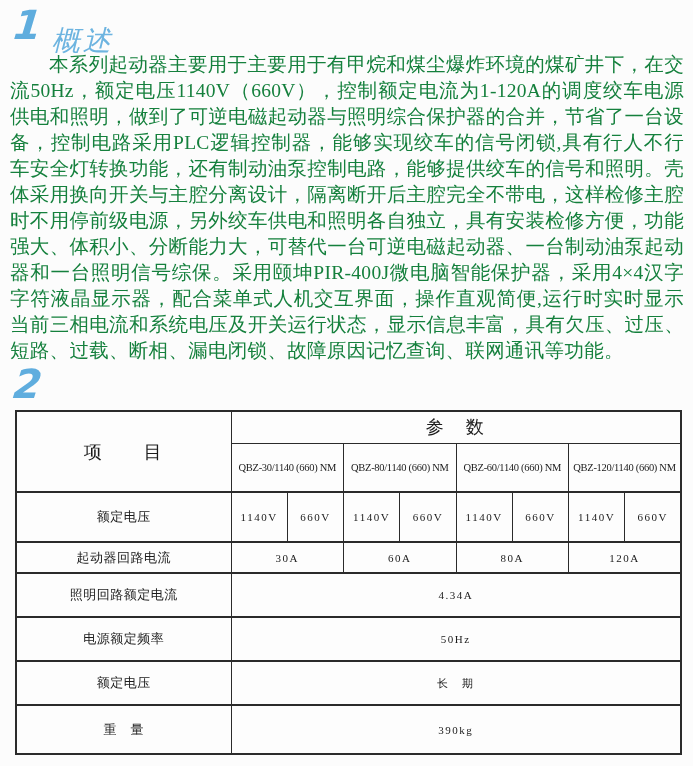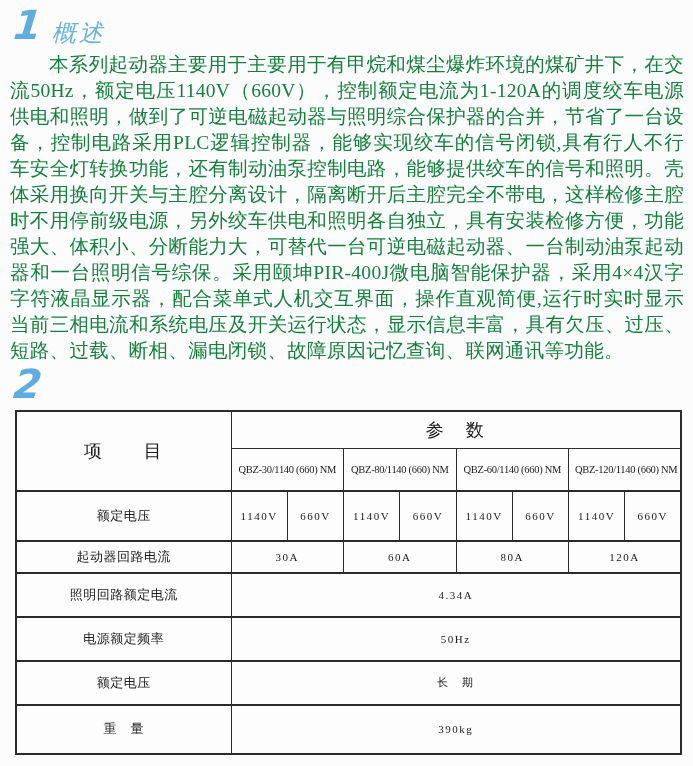--- a/index.html
+++ b/index.html
@@ -32,24 +32,24 @@
     font-family: "DejaVu Sans", "Liberation Sans", sans-serif;
     font-style: italic;
     font-weight: bold;
     font-size: 40px;
     line-height: 40px;
     color: #5fadde;
     transform: skewX(-6deg);
   }
   .sec-title {
     font-style: italic;
-    font-size: 24px;
+    font-size: 28px;
     line-height: 24px;
     color: #6db4e0;
-    margin-top: 16px;
+    margin-top: 24px;
     letter-spacing: 3px;
   }
   
   .body-text {
     margin: 5px 9px 0 10px;
     font-size: 19.5px;
     line-height: 26px;
     text-align: justify;
     text-indent: 2em;
     letter-spacing: 0.3px;
@@ -60,27 +60,27 @@
     margin: 4px 0 0 15px;
     width: 665px;
     border-collapse: collapse;
     table-layout: fixed;
     background: #fdfdfd;
   }
   table.specs td {
     border: 1.5px solid #2b2b2b;
     text-align: center;
     vertical-align: middle;
-    padding: 6px;
+    padding: 0;
     overflow: hidden;
   }
   table.specs { border: 2.5px solid #2b2b2b; }
   tr.thick td { border-top-width: 2.5px; }
   tr.r-param   { height: 32px; }
-  tr.r-models  { height: 42px; }
+  tr.r-models  { height: 49px; }
   tr.r-volt    { height: 50px; }
   tr.r-current { height: 31px; }
   tr.r-span    { height: 44px; }
   tr.r-last    { height: 49px; }
   td.hdr   { font-size: 18px; letter-spacing: 2px; }
   td.model { font-size: 10.5px; letter-spacing: -0.3px; white-space: nowrap; }
   td.label { font-size: 13px; letter-spacing: 0.5px; }
   td.val   { font-size: 11px; letter-spacing: 1.5px; margin-top: 12px; }
 </style>
 </head>

